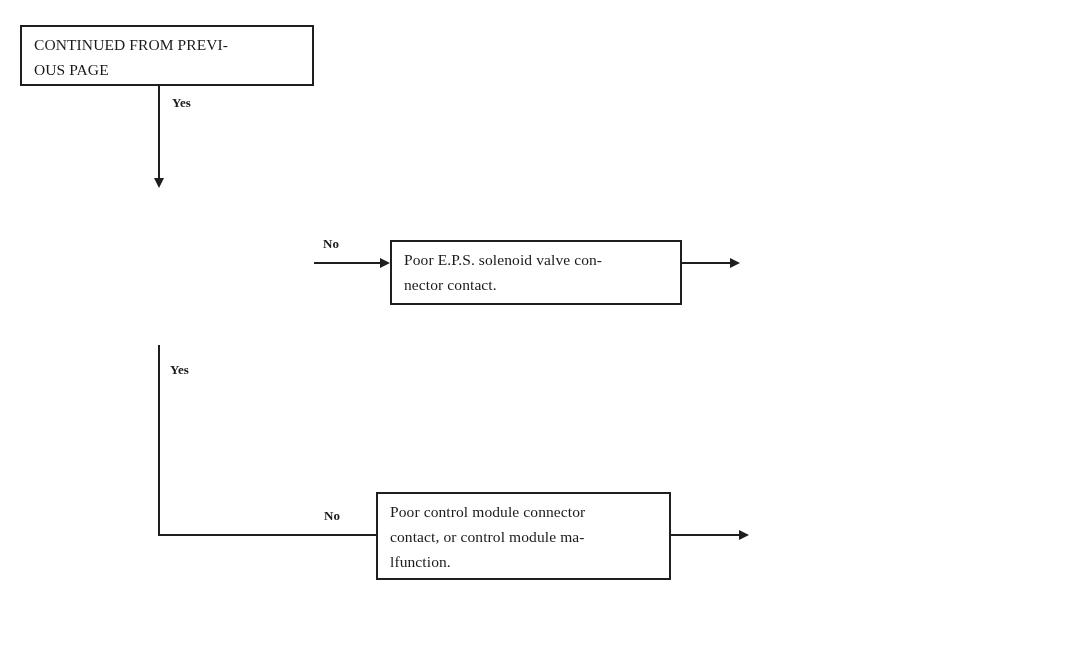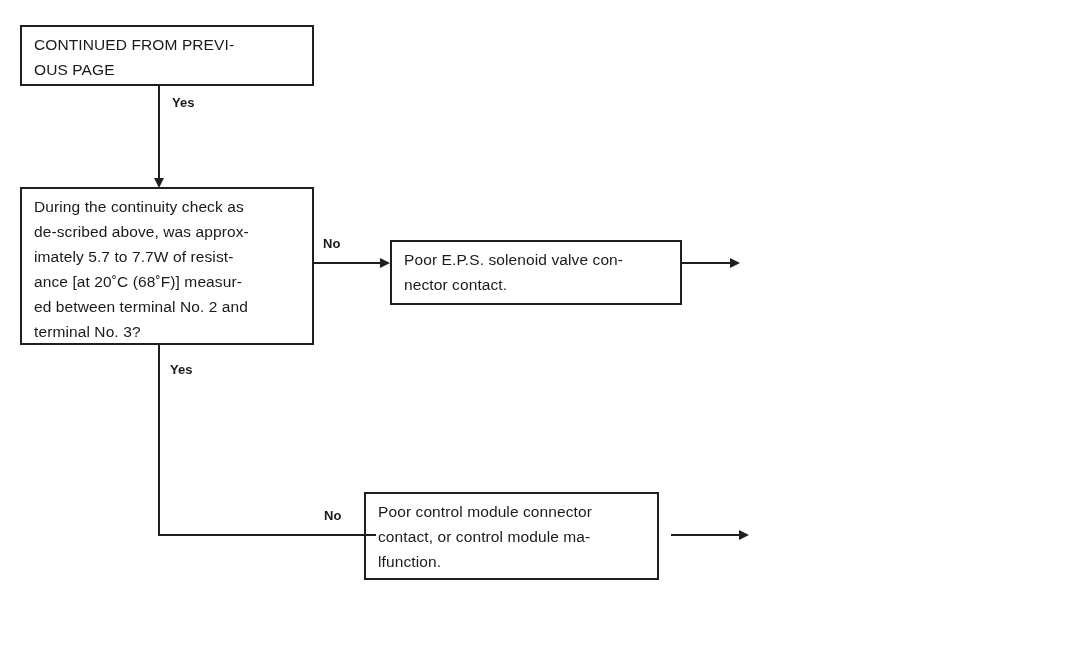--- a/index.html
+++ b/index.html
@@ -7,21 +7,21 @@
     --text: #1a1a1a;
     --bg: #ffffff;
   }
   * { margin: 0; padding: 0; box-sizing: border-box; }
   html, body { background: #ffffff; }
   .canvas {
     position: relative;
     width: 884px;
     height: 649px;
     background: var(--bg);
-    font-family: Liberation Sans, sans-serif;
+    font-family: Liberation Serif, serif;
     color: var(--text);
     overflow: hidden;
   }
   .node {
     position: absolute;
     border: 2px solid var(--line);
     background: var(--bg);
     font-size: 15.5px;
     line-height: 25px;
     white-space: pre-line;
@@ -49,21 +49,21 @@
     width: 0; height: 0;
     border-left: 5px solid transparent;
     border-right: 5px solid transparent;
     border-top: 10px solid var(--line);
   }
   
   #n-continued { left: 20px;  top: 25px;  width: 294px; height: 61px; }
   #n-question  { left: 20px;  top: 187px; width: 294px; height: 158px; }
   #n-poor-sol  { left: 390px; top: 232px; width: 292px; height: 65px; margin-top: 8px; }
   #n-repair    { left: 740px; top: 232px; width: 287px; height: 65px; }
-  #n-poor-mod  { left: 364px; top: 492px; width: 295px; height: 88px; }
+  #n-poor-mod  { left: 376px; top: 492px; width: 295px; height: 88px; }
   #n-check-mod { left: 749px; top: 492px; width: 294px; height: 87px; }
   
   #l-yes1-v    { left: 158px; top: 86px;  height: 95px; }
   #a-yes1      { left: 154px; top: 178px; }
   #l-no1-h     { left: 314px; top: 262px; width: 67px; }
   #a-no1       { left: 380px; top: 258px; }
   #l-mid1-h    { left: 682px; top: 262px; width: 49px; }
   #a-mid1      { left: 730px; top: 258px; }
   #l-yes2-v    { left: 158px; top: 345px; height: 191px; }
   #l-yes2-h    { left: 158px; top: 534px; width: 218px; }
@@ -76,26 +76,20 @@
   #el-no2  { left: 324px; top: 506px; }
 </style>
 </head>
 <body>
 
 <div class="canvas">
 
   <div class="node" id="n-continued">CONTINUED FROM PREVI-
 OUS PAGE</div>
 
-  <div class="node" id="n-question">During the continuity check as
-de-scribed above, was approx-
-imately 5.7 to 7.7W of resist-
-ance [at 20˚C (68˚F)] measur-
-ed between terminal No. 2 and
-terminal No. 3?</div>
 
   <div class="node" id="n-poor-sol">Poor E.P.S. solenoid valve con-
 nector contact.</div>
 
 
   <div class="node" id="n-poor-mod">Poor control module connector
 contact, or control module ma-
 lfunction.</div>
 
 

